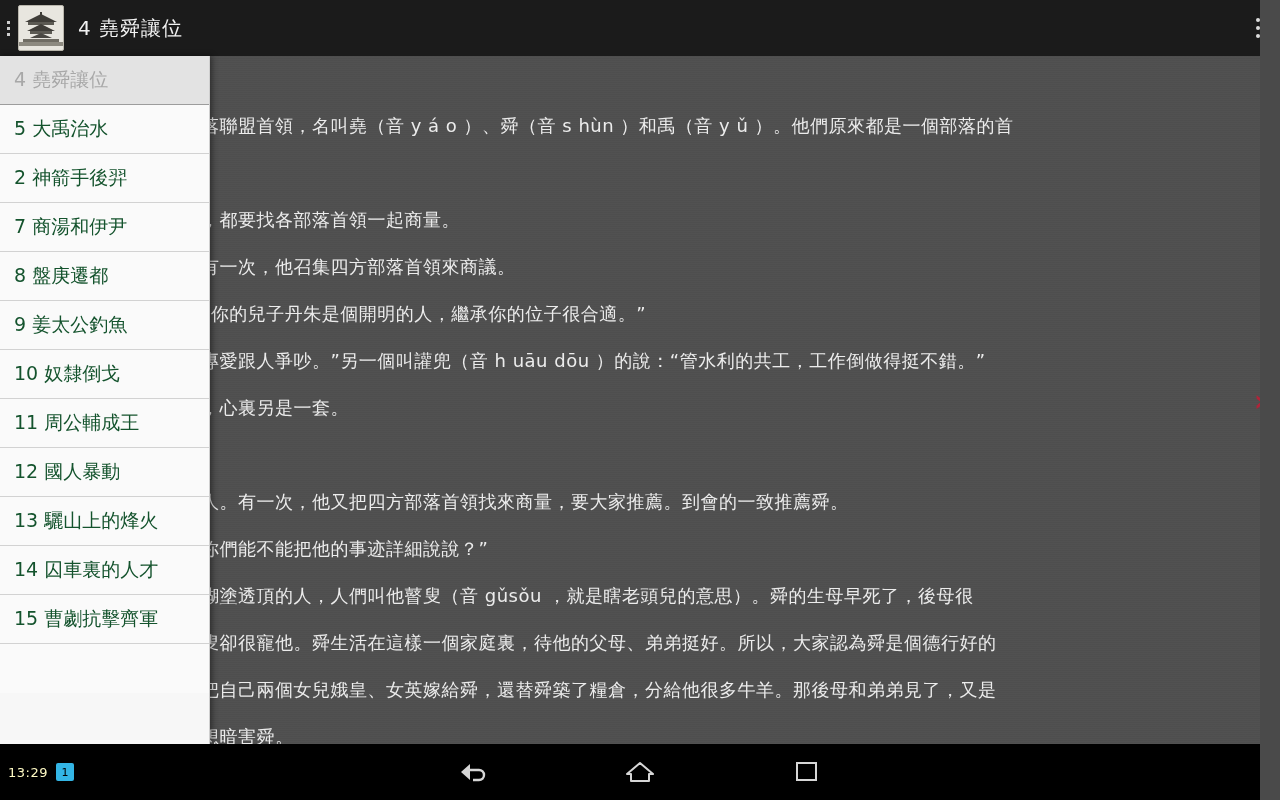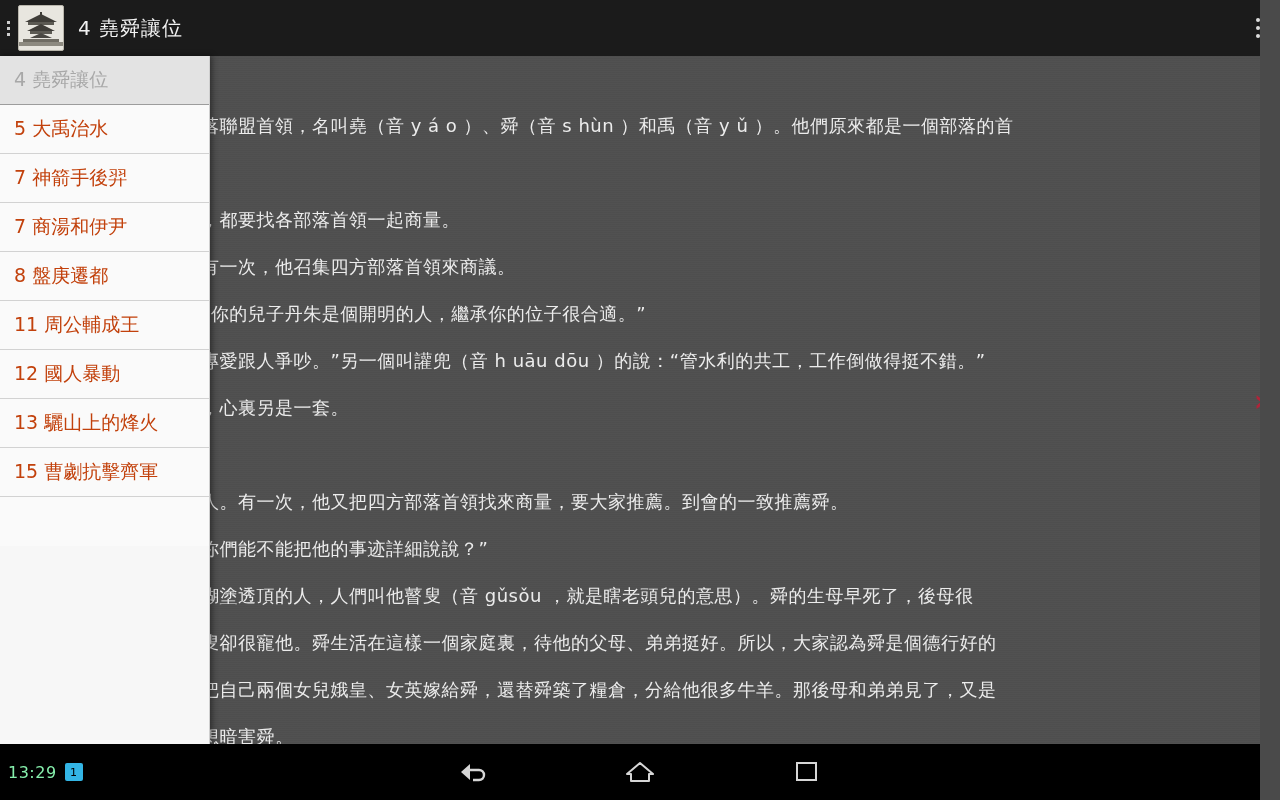--- a/index.html
+++ b/index.html
@@ -141,21 +141,21 @@
     overflow: hidden;
     box-sizing: border-box;
   }
   .drawer-item {
     height: 49px;
     box-sizing: border-box;
     display: flex;
     align-items: center;
     padding-left: 14px;
     font-size: 19px;
-    color: #c2410c;
+    color: #14532d;
     border-bottom: 1px solid #d2d2d2;
     background: #fafafa;
     white-space: nowrap;
   }
   .drawer-item.selected {
     background: #e3e3e3;
     color: #a8a8a8;
     border-bottom: 1px solid #9c9c9c;
   }
   .drawer-item.partial {
@@ -174,22 +174,22 @@
   }
   .sys-left {
     display: flex;
     align-items: center;
     gap: 8px;
     padding-left: 8px;
     width: 300px;
     box-sizing: border-box;
   }
   .sys-clock {
-    color: #86efac;
-    font-size: 16px;
+    color: #fef9c3;
+    font-size: 13px;
     letter-spacing: 0.5px;
   }
   .sys-badge {
     width: 18px;
     height: 18px;
     background: #33b5e5;
     color: #000;
     font-size: 11px;
     display: flex;
     align-items: center;
@@ -266,36 +266,45 @@
   </div>
 
   <div class="drawer">
     <div class="drawer-item selected">
       <span>4 堯舜讓位</span>
     </div>
     <div class="drawer-item">
       <span>5 大禹治水</span>
     </div>
     <div class="drawer-item">
-      <span>7 神箭手後羿</span>
+      <span>2 神箭手後羿</span>
     </div>
     <div class="drawer-item">
       <span>7 商湯和伊尹</span>
     </div>
     <div class="drawer-item">
       <span>8 盤庚遷都</span>
     </div>
     <div class="drawer-item">
+      <span>9 姜太公釣魚</span>
+    </div>
+    <div class="drawer-item">
+      <span>10 奴隸倒戈</span>
+    </div>
+    <div class="drawer-item">
       <span>11 周公輔成王</span>
     </div>
     <div class="drawer-item">
       <span>12 國人暴動</span>
     </div>
     <div class="drawer-item">
       <span>13 驪山上的烽火</span>
+    </div>
+    <div class="drawer-item">
+      <span>14 囚車裏的人才</span>
     </div>
     <div class="drawer-item">
       <span>15 曹劌抗擊齊軍</span>
     </div>
     <div class="drawer-item partial">
       
     </div>
   </div>
 
   <div class="sysbar">

